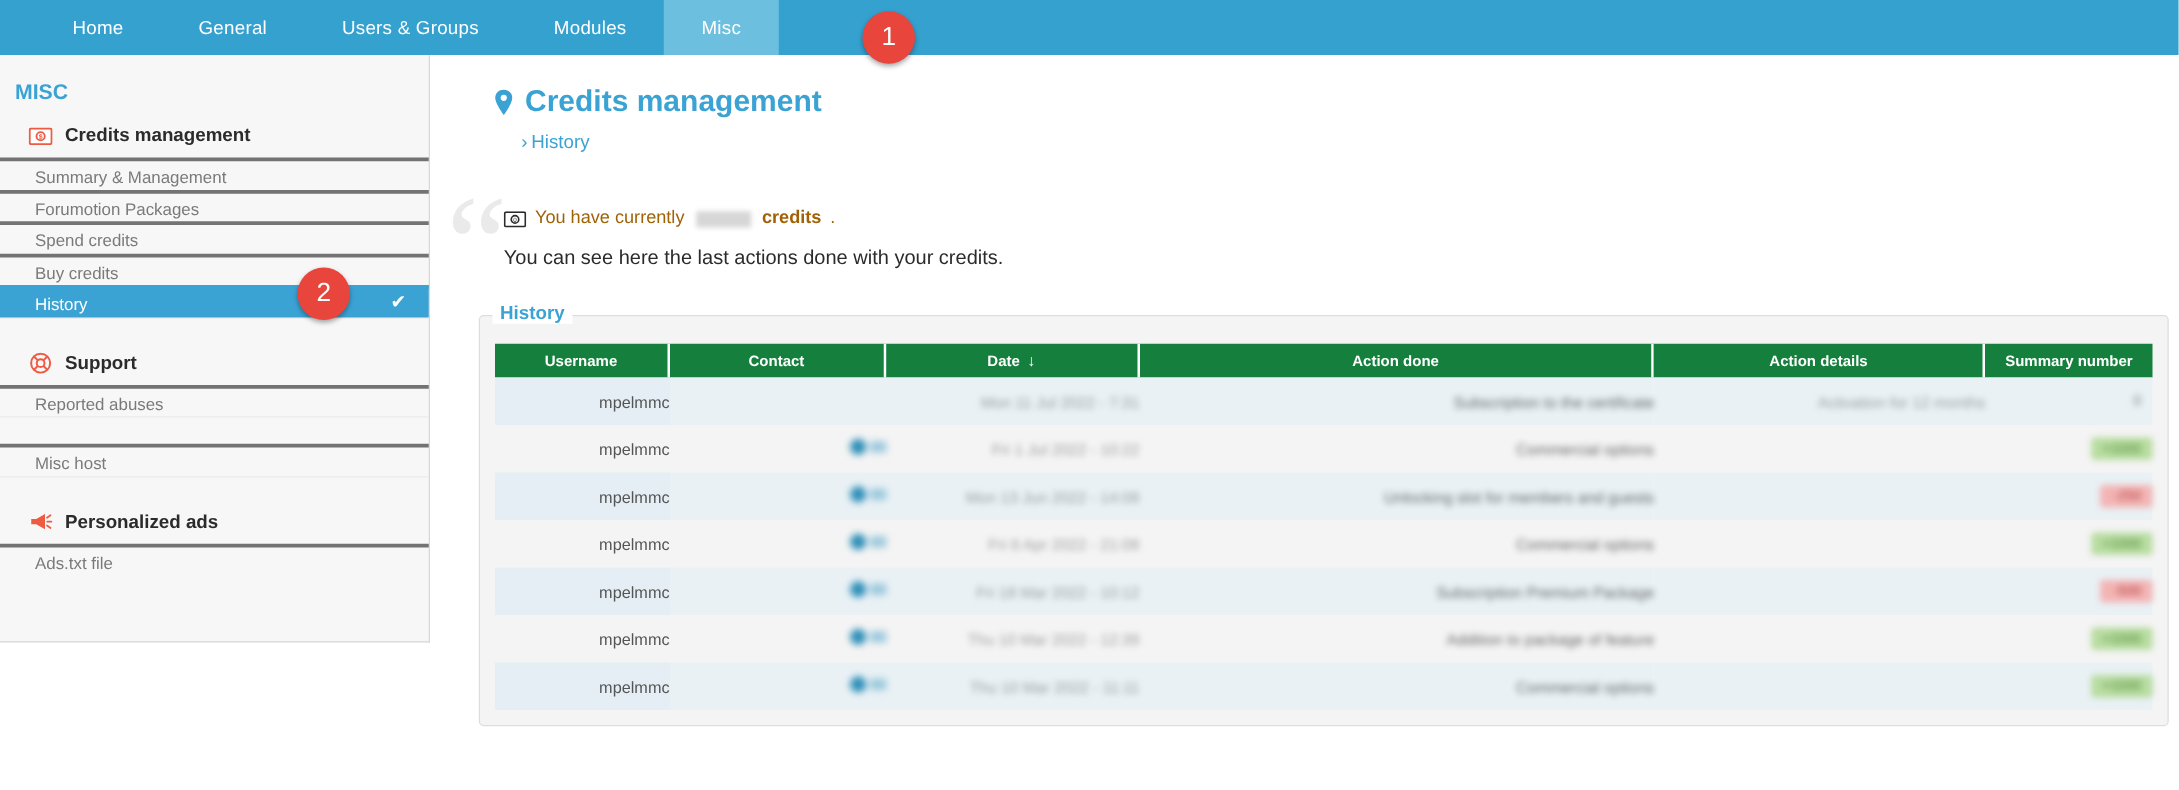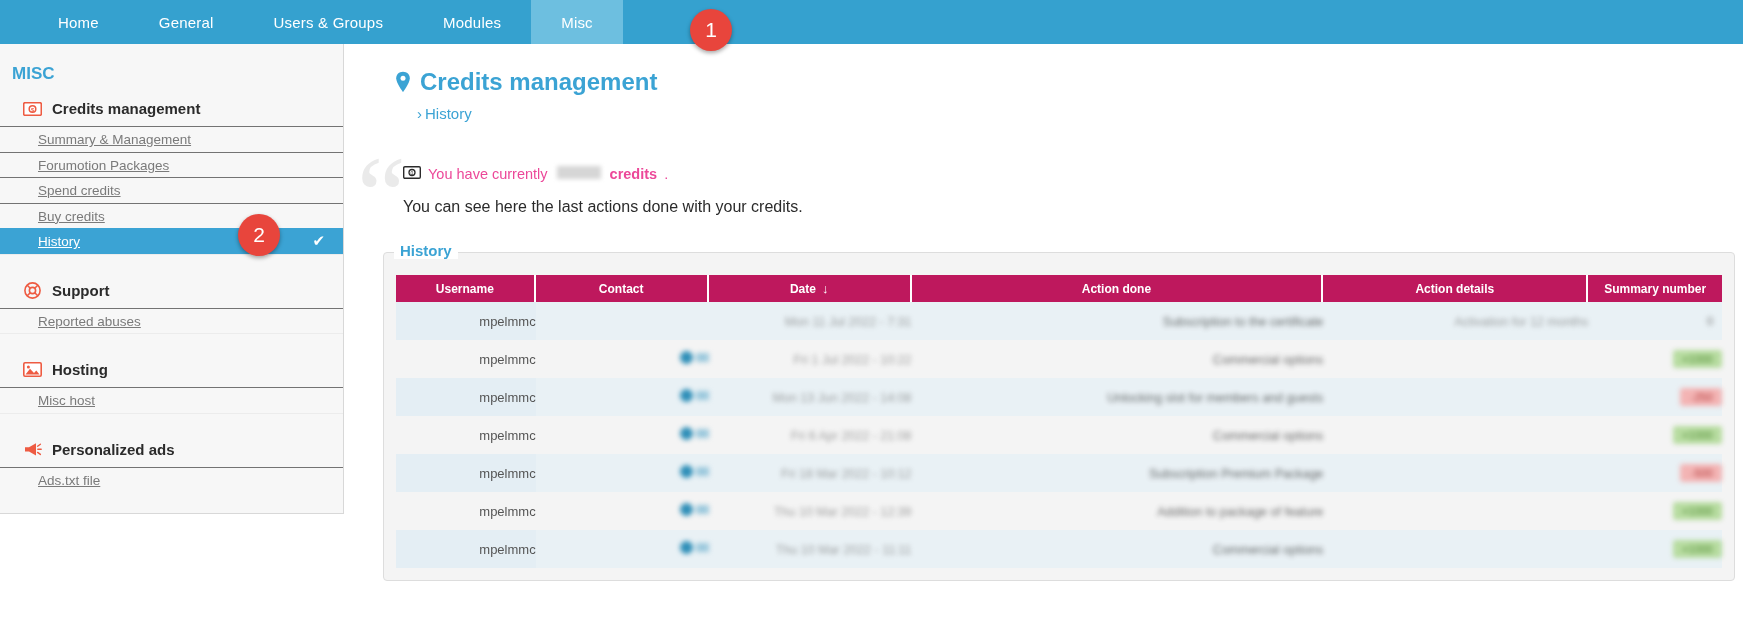--- a/index.html
+++ b/index.html
@@ -68,29 +68,28 @@
     gap: 10px;
     padding: 6px 0 9px 22px;
     font-size: 15px;
     font-weight: bold;
     color: #2b2b2b;
   }
   .sb-ico { width: 20px; height: 17px; flex: 0 0 20px;
             display:flex; align-items:center; justify-content:center; }
   .sb-item {
     display: block;
-    padding: 8px 0 8px 38px;
+    padding: 8px 0 8px 28px;
     font-size: 13.5px;
     color: #7a7a7a;
-    border-top: 1px solid #737373;
+    border-top: 3px solid #737373;
     cursor: pointer;
     position: relative;
     height: 25.5px;
     line-height: 10px;
-    text-decoration: underline;
   }
   .sb-item.sel {
     background: #3ba3d4;
     color: #ffffff;
     border-top-color: #3ba3d4;
   }
   .sb-item .check {
     position: absolute; right: 18px; top: 50%;
     transform: translateY(-50%);
     font-size: 15px; color: #fff;
@@ -129,22 +128,22 @@
   }
   .qmark {
     position: absolute;
     font-family: "Liberation Serif", serif;
     font-size: 110px;
     color: #eaeaea;
     line-height: 1;
     user-select: none;
   }
   .qmark.open { left: 2px; top: -8px; }
-  .qline1 { display: flex; align-items: flex-start; gap: 7px;
-            font-size: 14.5px; color: #ec4899; }
+  .qline1 { display: flex; align-items: flex-end; gap: 7px;
+            font-size: 14.5px; color: #a16207; }
   .qline2 { font-size: 16px; color: #2b2b2b; margin-top: 16px; }
   .redact {
     display: inline-block;
     width: 44px; height: 13px;
     background: #d6d6d6;
     vertical-align: middle;
     margin: 0 2px;
     filter: blur(2.2px);
   }
 
@@ -167,21 +166,21 @@
     padding: 0 6px;
   }
   table.hist {
     margin: 22px auto 0 auto;
     width: 1326px;
     border-collapse: separate;
     border-spacing: 0;
     table-layout: fixed;
   }
   table.hist th {
-    background: #be185d;
+    background: #15803d;
     color: #ffffff;
     font-size: 12px;
     font-weight: bold;
     height: 27px;
     text-align: center;
     border-right: 2px solid #ffffff;
     white-space: nowrap;
   }
   table.hist th:last-child { border-right: none; }
   table.hist th .sortarrow { margin-left: 6px; font-size: 13px; }
@@ -305,30 +304,20 @@
       </svg>
     </span>
     <span>Support</span>
   </div>
   <div class="sb-item">
     <span>Reported abuses</span>
   </div>
 
   <div class="sb-gap"></div>
 
-  <div class="sb-group-head">
-    <span class="sb-ico">
-      <svg width="19" height="15" viewBox="0 0 19 15">
-        <rect x="0.8" y="0.8" width="17.4" height="13.4" rx="1.2" fill="#fff" stroke="#ee5b42" stroke-width="1.6"></rect>
-        <circle cx="5.4" cy="5" r="1.5" fill="#ee5b42"></circle>
-        <path d="M2.5 12.5 L7 6.8 L11 11 L13.3 8.6 L16.5 12.5 Z" fill="#ee5b42"></path>
-      </svg>
-    </span>
-    <span>Hosting</span>
-  </div>
   <div class="sb-item">
     <span>Misc host</span>
   </div>
 
   <div class="sb-gap"></div>
 
   <div class="sb-group-head">
     <span class="sb-ico">
       <svg width="19" height="15" viewBox="0 0 19 15">
         <path d="M2 5.2 L2 9.4 L6 9.4 L13 13.4 L13 1.2 L6 5.2 Z" fill="#ee5b42"></path>

